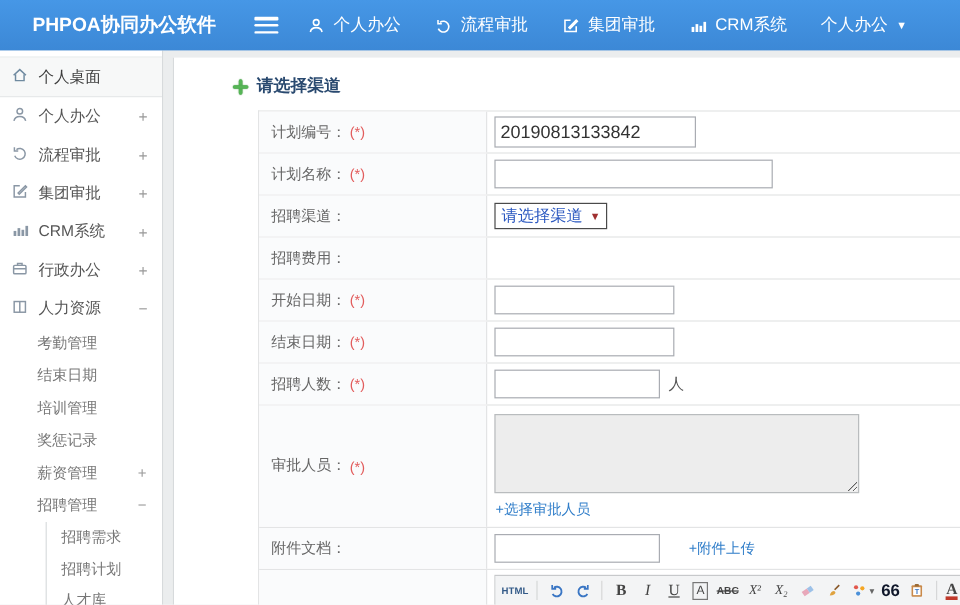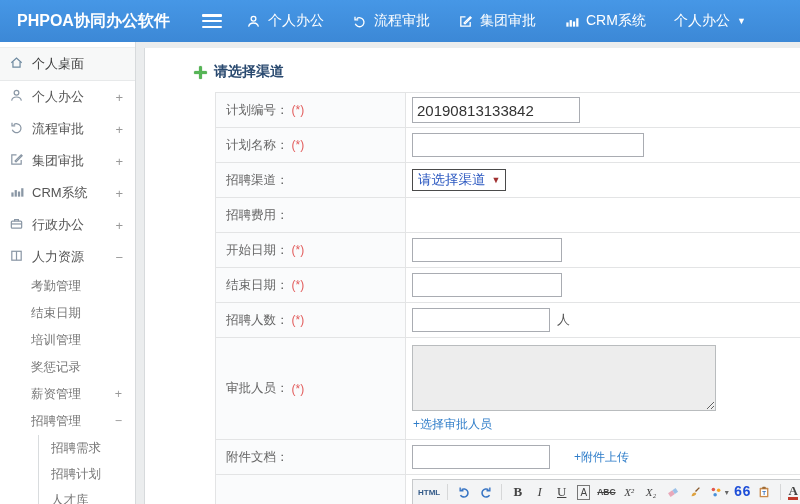--- a/index.html
+++ b/index.html
@@ -8,21 +8,21 @@
     background:#ebedee;
     font-family:"Liberation Sans","DejaVu Sans",sans-serif;
     font-size:13px;color:#333;
   }
   
   .navbar{
     position:absolute;top:0;left:0;width:800px;height:42px;
     background:linear-gradient(#4697e6,#3c88d6);
     display:flex;align-items:center;color:#fff;z-index:5;
   }
-  .logo{padding-left:17px;width:175px;font-size:16px;font-weight:bold;white-space:nowrap}
+  .logo{padding-left:27px;width:175px;font-size:16px;font-weight:bold;white-space:nowrap}
   .hamburger{width:20px;height:14px;display:flex;flex-direction:column;justify-content:space-between;margin:0 0 0 10px;cursor:pointer}
   .hamburger i{display:block;height:2.5px;background:#fff;border-radius:1px}
   .nav-items{display:flex;align-items:center;margin-left:24px;gap:28px}
   .nav-item{display:flex;align-items:center;gap:7px;font-size:14px;cursor:pointer;white-space:nowrap}
   .nav-item svg{display:block}
   .caret{font-size:9px;line-height:1}
   
   .sidebar{
     position:absolute;top:42px;left:0;width:136px;bottom:0;background:#fff;
     border-right:1px solid #d7dadc;box-sizing:border-box;
@@ -69,21 +69,21 @@
   .tb1{border-bottom:1px solid #e6e7e8}
   .tbtn{min-width:17px;height:18px;display:flex;align-items:center;justify-content:center;font-size:12px;color:#444;cursor:pointer;padding:0 1px;white-space:nowrap}
   .sep{width:1px;height:16px;background:#d6d7d8;margin:0 3px;flex:0 0 auto}
   .html-btn{font-size:8px;font-weight:bold;color:#335a88;letter-spacing:0}
   .b-bold{font-family:"Liberation Serif","DejaVu Serif",serif;font-weight:bold;font-size:13px}
   .b-italic{font-family:"Liberation Serif","DejaVu Serif",serif;font-style:italic;font-size:13px}
   .b-under{font-family:"Liberation Serif","DejaVu Serif",serif;text-decoration:underline;font-size:13px}
   .b-boxa{border:1px solid #777;font-size:10px;padding:0 2px;height:13px;line-height:13px}
   .b-strike{text-decoration:line-through;font-size:8.5px;font-weight:bold}
   .b-supsub{font-family:"Liberation Serif","DejaVu Serif",serif;font-size:11px;font-style:italic}
-  .b-quote{font-family:Liberation Mono, monospace;font-weight:bold;font-size:14px;color:#1d4ed8}
+  .b-quote{font-family:Liberation Sans, sans-serif;font-weight:bold;font-size:14px;color:#0f172a}
   .b-fontcolor{font-family:"Liberation Serif","DejaVu Serif",serif;font-size:13px;font-weight:bold;border-bottom:3px solid #c0392b;line-height:12px}
   .mini-caret{font-size:8px;color:#666;margin-left:2px}
 </style>
 </head>
 <body>
 
 <div class="navbar">
   <div class="logo">PHPOA协同办公软件</div>
   <div class="hamburger">
       <i></i>

